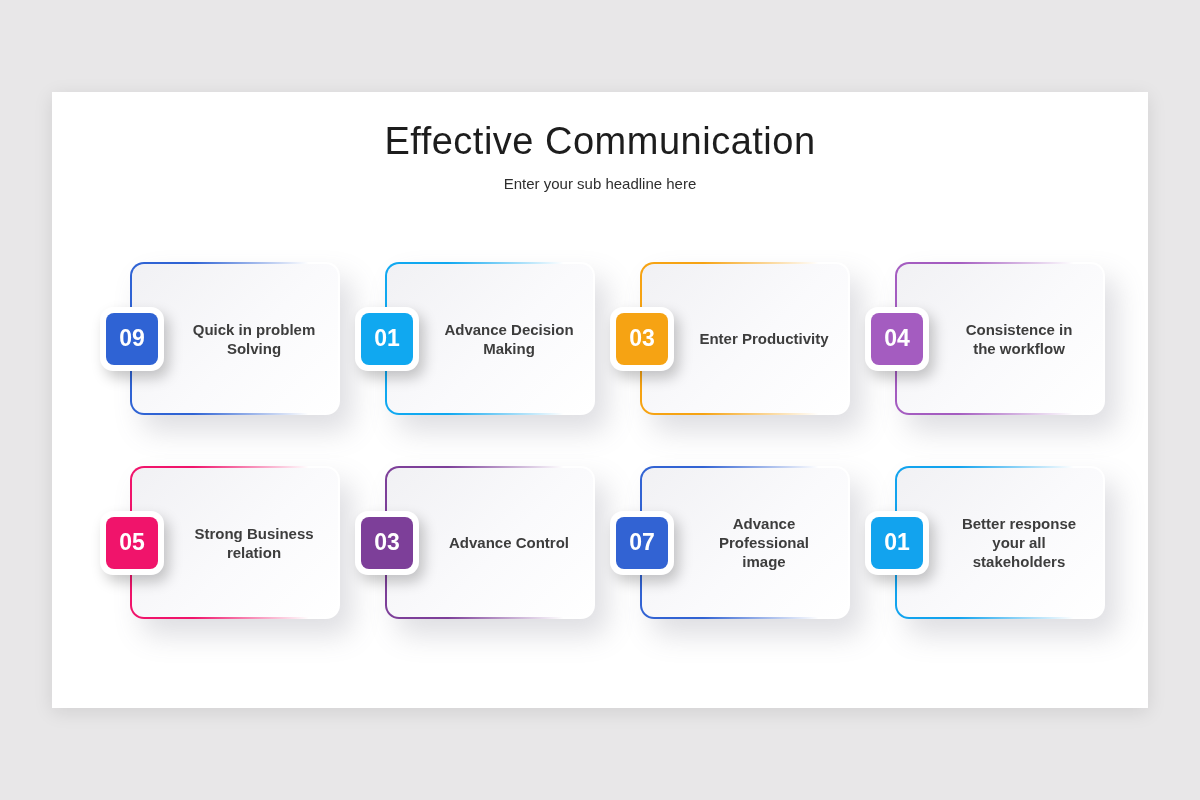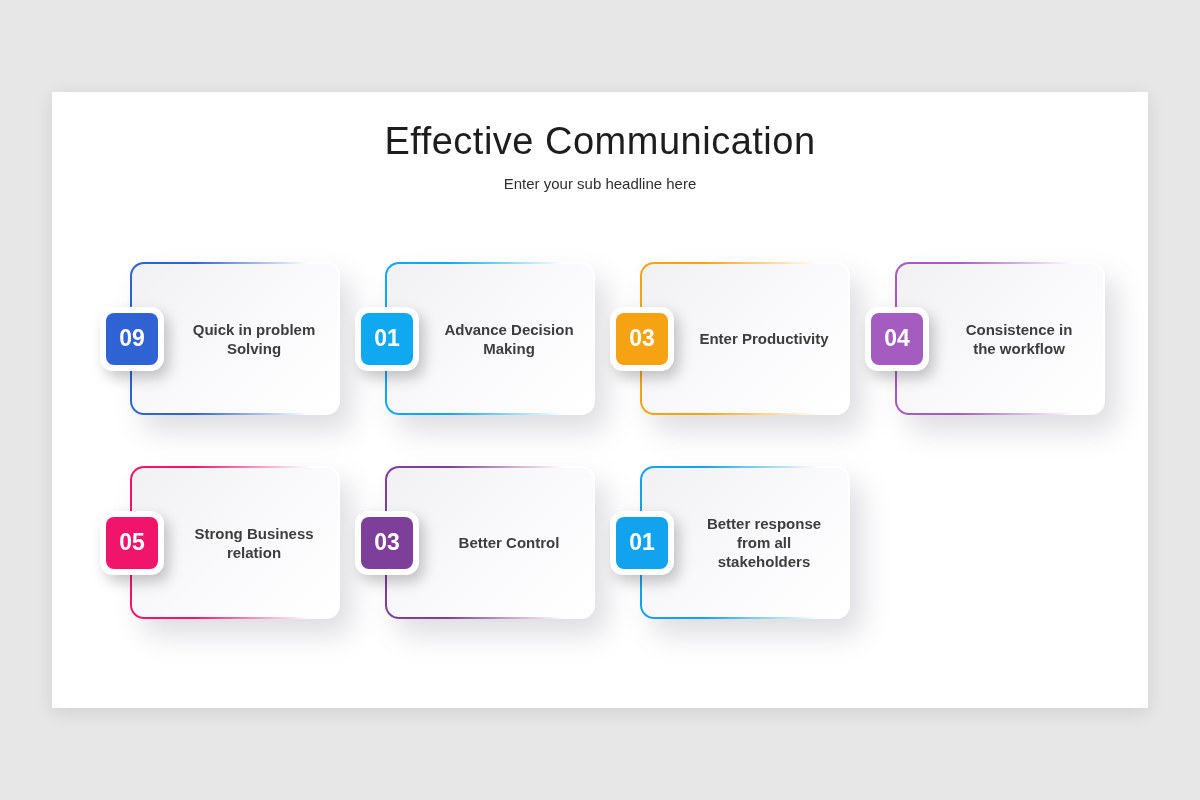--- a/index.html
+++ b/index.html
@@ -159,34 +159,46 @@
     </div>
     <div class="badge">
       <div class="badge-fill">
         <span class="badge-num">05</span>
       </div>
     </div>
   </div>
 
   <div class="card" style="--accent: #7d3f99;">
     <div class="card-inner">
-      <div class="card-text">Better Control</div>
+      <div class="card-text">Advance Control</div>
     </div>
     <div class="badge">
       <div class="badge-fill">
         <span class="badge-num">03</span>
       </div>
     </div>
   </div>
 
+  <div class="card" style="--accent: #3263d3;">
+    <div class="card-inner">
+      <div class="card-text">Advance
+Professional
+image</div>
+    </div>
+    <div class="badge">
+      <div class="badge-fill">
+        <span class="badge-num">07</span>
+      </div>
+    </div>
+  </div>
 
   <div class="card" style="--accent: #12a3ee;">
     <div class="card-inner">
       <div class="card-text">Better response
-from all
+your all
 stakeholders</div>
     </div>
     <div class="badge">
       <div class="badge-fill">
         <span class="badge-num">01</span>
       </div>
     </div>
   </div>
 </div>
   </div>

